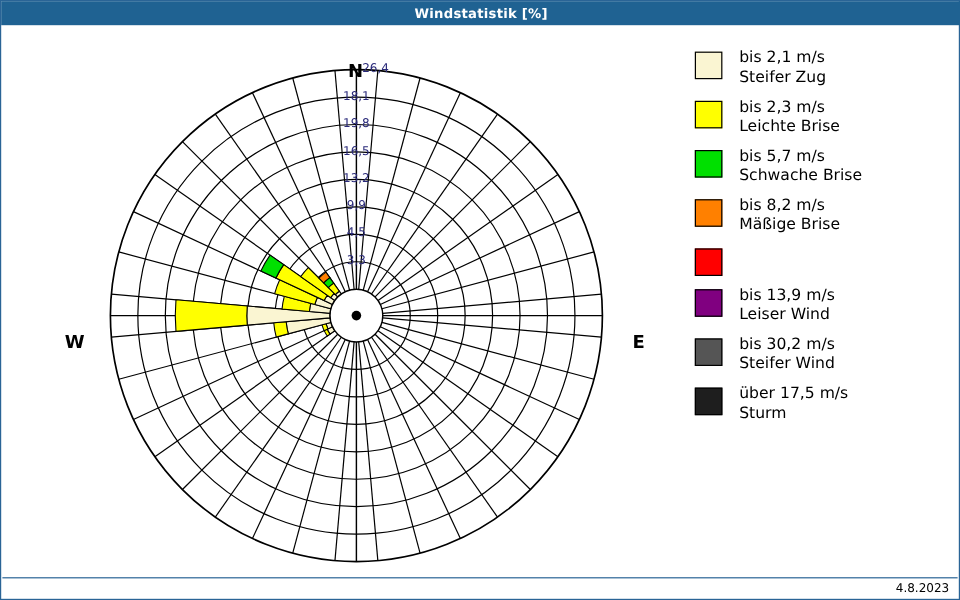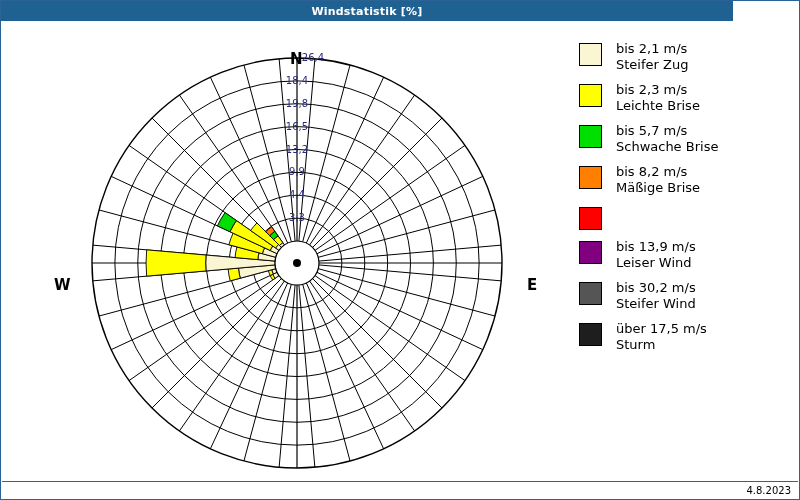--- a/index.html
+++ b/index.html
@@ -6,21 +6,21 @@
   html,body{margin:0;padding:0;}
   body{
     width:800px;height:500px;overflow:hidden;
     font-family:"DejaVu Sans","Liberation Sans",sans-serif;
     background:#ffffff;
   }
   #app{position:relative;width:800px;height:500px;box-sizing:border-box;
        border:1px solid #2a6496;background:#ffffff;}
   
   #titlebar{
-    position:absolute;left:0;top:0;width:732px;height:20px;
+    position:absolute;left:0;top:0;width:800px;height:20px;
     background:#1f6292;color:#ffffff;
     font-size:11px;font-weight:bold;
     display:flex;align-items:center;justify-content:center;
     letter-spacing:.2px;
   }
   
   #plotarea{position:absolute;left:1px;top:21px;width:796px;height:458px;background:#ffffff;}
   #rose{position:absolute;left:0;top:0;}
   
   .compass{position:absolute;font-size:15px;font-weight:bold;color:#000;}
@@ -125,26 +125,26 @@
           <path d="M263.75873675848527,209.75873675848527 A44.18181818181819,44.18181818181819 0 0 1 269.65835017576285,204.8083733159591 L272.8390922318914,209.35094374337987 A38.63636363636364,38.63636363636364 0 0 0 267.67996527233794,213.67996527233794 Z" fill="#ff8000" stroke="#000" stroke-width="0.9" stroke-linejoin="miter"></path>
         </g>
       <g id="hub-layer">
           <circle cx="295" cy="241" r="22" fill="#ffffff" stroke="#000" stroke-width="1.2"></circle>
           <circle cx="295" cy="241" r="4" fill="#000"></circle>
         </g>
     </svg>
 
     <div id="rticks">
         <div class="rtick" style="left: 275px; top: 190.125px;">3,3</div>
-        <div class="rtick" style="left: 275px; top: 167.25px;">4,4</div>
+        <div class="rtick" style="left: 275px; top: 167.25px;">4,5</div>
         <div class="rtick" style="left: 275px; top: 144.375px;">9,9</div>
         <div class="rtick" style="left: 275px; top: 121.5px;">13,2</div>
         <div class="rtick" style="left: 275px; top: 98.625px;">16,5</div>
         <div class="rtick" style="left: 275px; top: 75.75px;">19,8</div>
-        <div class="rtick" style="left: 275px; top: 52.875px;">18,4</div>
+        <div class="rtick" style="left: 275px; top: 52.875px;">18,1</div>
         <div class="rtick" style="left: 291px; top: 30px; text-align: center;">26,4</div>
       </div>
 
     <div class="compass" id="c-n">N</div>
     <div class="compass" id="c-e">E</div>
 
     <div class="compass" id="c-w">W</div>
   </div>
 
   <div id="legend">

